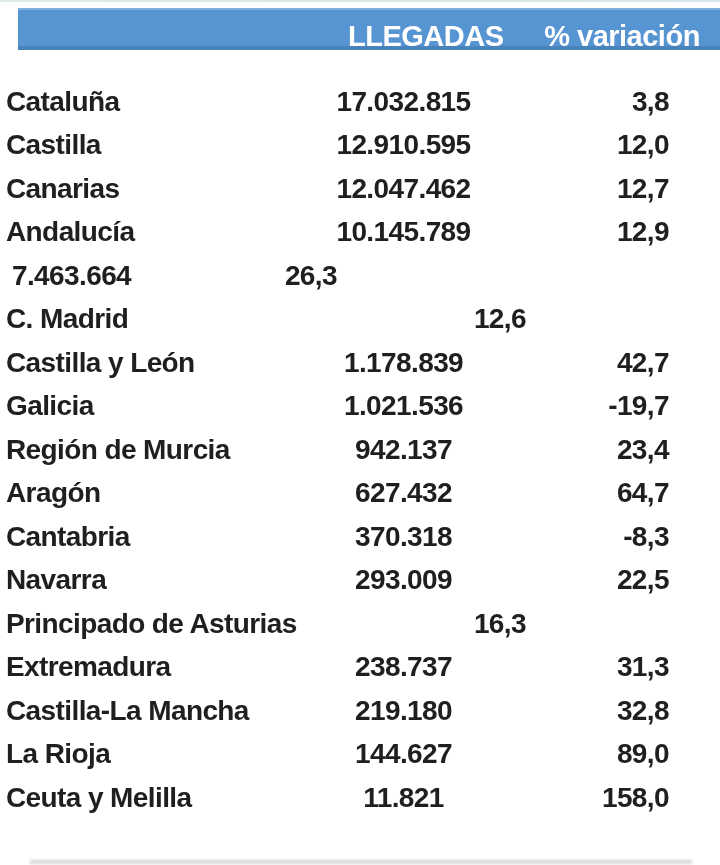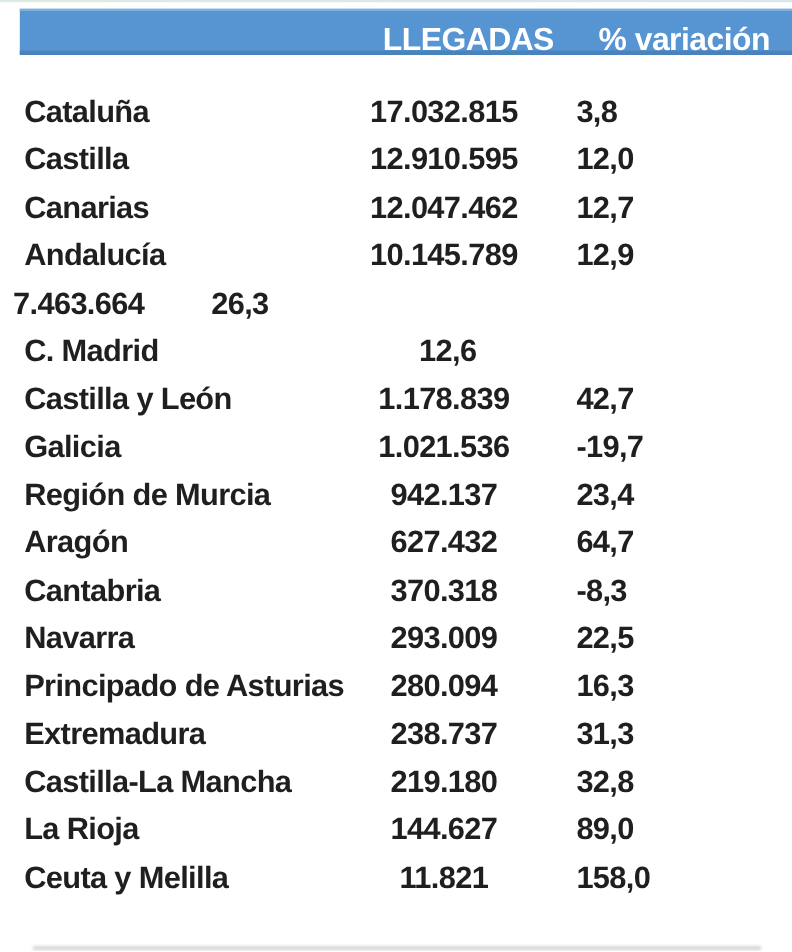--- a/index.html
+++ b/index.html
@@ -60,31 +60,31 @@
     align-items: center;
     height: var(--row-h);
     color: var(--text-color);
     font-size: 28px;
     font-weight: 700;
     letter-spacing: -0.6px;
     white-space: nowrap;
   }
   .cell-region {
     flex: 0 0 332px;
-    padding-left: 22px;
+    padding-left: 6px;
     text-align: left;
   }
   .cell-llegadas {
     flex: 0 0 143px;
     text-align: center;
   }
   .cell-variacion {
     flex: 0 0 145px;
     margin-left: 49px;
-    text-align: left;
+    text-align: right;
   }
   .bottom-strip {
     position: absolute;
     left: 30px; right: 28px; bottom: 1px;
     height: 4px;
     background: #c7ccc8;
     filter: blur(1.5px);
     opacity: 0.75;
   }
 </style>
@@ -153,21 +153,20 @@
         <div class="cell-llegadas">370.318</div>
         <div class="cell-variacion">-8,3</div>
       </div>
       <div class="t-row">
         <div class="cell-region">Navarra</div>
         <div class="cell-llegadas">293.009</div>
         <div class="cell-variacion">22,5</div>
       </div>
       <div class="t-row">
         <div class="cell-region">Principado de Asturias</div>
-        <div class="cell-llegadas">280.094</div>
         <div class="cell-variacion">16,3</div>
       </div>
       <div class="t-row">
         <div class="cell-region">Extremadura</div>
         <div class="cell-llegadas">238.737</div>
         <div class="cell-variacion">31,3</div>
       </div>
       <div class="t-row">
         <div class="cell-region">Castilla-La Mancha</div>
         <div class="cell-llegadas">219.180</div>

